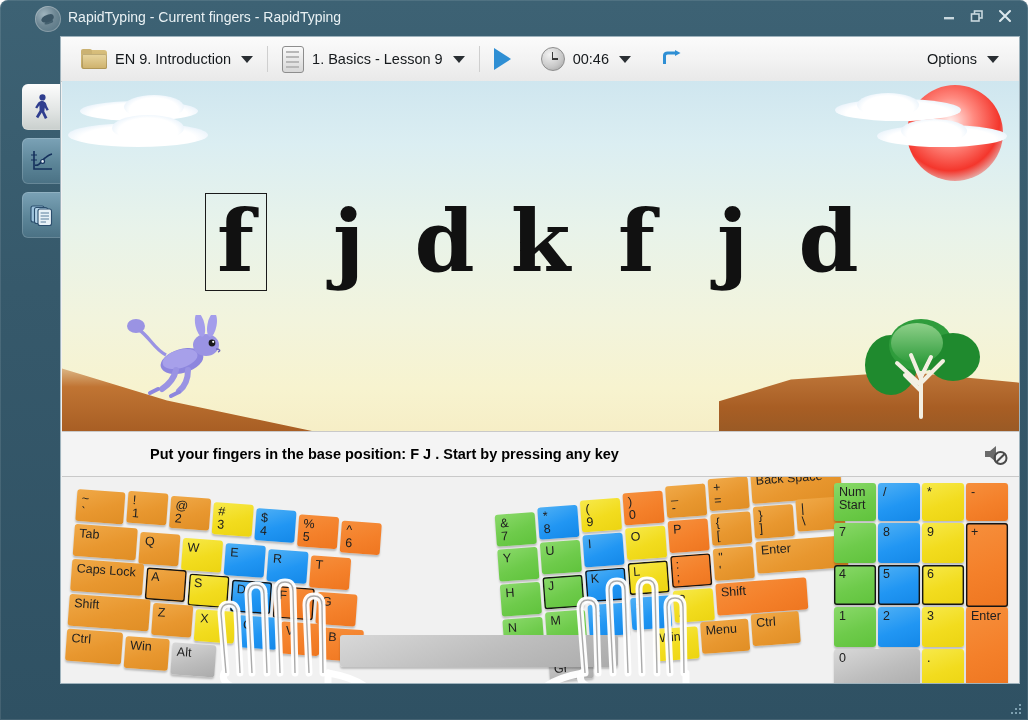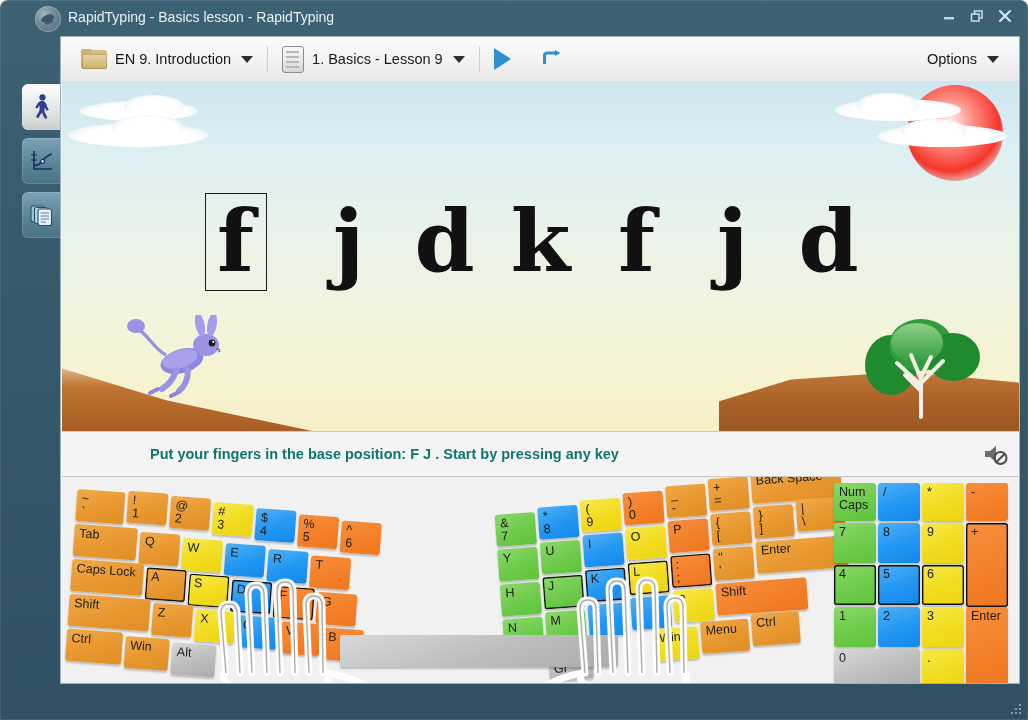--- a/index.html
+++ b/index.html
@@ -213,21 +213,21 @@
   .tree { position: absolute; right: 24px; bottom: 8px; }
 
   
   .hintbar {
     position: absolute; left: 1px; top: 395px; width: 957px; height: 44px;
     background: #f4f4f4;
     border-bottom: 1px solid #c9c9c9;
     display:flex; align-items:center;
   }
   .hint-text {
-    font-size: 14.5px; font-weight: bold; color: #0f766e;
+    font-size: 14.5px; font-weight: bold; color: #000000;
     margin-left: 88px; white-space: nowrap;
   }
   .mute-ico { position:absolute; right: 10px; top: 8px; width: 28px; height: 28px; }
 
   
   .kbd-area {
     position: absolute; left: 1px; top: 440px;
     width: 957px; height: 206px;
     background: #f1f1f1;
     overflow: hidden;
@@ -258,21 +258,21 @@
 </head>
 <body>
 
 <div id="root">
 
   <div class="win-frame"></div>
   <div class="win-frame-inner-shadow"></div>
 
   <div class="titlebar">
     <div class="title-logo"></div>
-    <div class="title-text">RapidTyping - Basics lesson - RapidTyping</div>
+    <div class="title-text">RapidTyping - Current fingers - RapidTyping</div>
     <div class="win-buttons">
       <div class="win-btn">
         <svg width="16" height="16" viewBox="0 0 16 16">
             <rect x="3" y="9" width="10" height="2.4" fill="#c9d8de"></rect>
           </svg>
       </div>
       <div class="win-btn">
         <svg width="16" height="16" viewBox="0 0 16 16">
           <rect x="5.5" y="3" width="7.5" height="7" fill="none" stroke="#c9d8de" stroke-width="1.6"></rect>
           <rect x="2.5" y="6" width="7.5" height="7" fill="#37596a" stroke="#c9d8de" stroke-width="1.6"></rect>
@@ -336,20 +336,25 @@
         <span class="tb-label">1. Basics - Lesson 9</span>
         <span class="caret"></span>
       </div>
 
       <div class="tb-sep"></div>
 
       <div class="tb-item">
         <div class="play-ico"></div>
       </div>
 
+      <div class="tb-item" style="margin-left:14px;">
+        <div class="clock-ico"></div>
+        <span class="tb-label">00:46</span>
+        <span class="caret"></span>
+      </div>
 
       <div class="tb-item" style="margin-left:14px;">
         <svg class="flag-ico" viewBox="0 0 22 18">
           <path d="M2 14 L2 5.5 C2 3 4 1.6 6.6 1.6 L14 1.6 L14 4.4 L6.8 4.4 C5.4 4.4 5 5.2 5 6.2 L5 14 Z" fill="#2f8fd4"></path>
           <path d="M14 0 L14 6 L19.5 3 Z" fill="#2f8fd4"></path>
         </svg>
       </div>
 
       <div style="flex:1"></div>
 
@@ -634,21 +639,21 @@
           </div>
         </div>
 
       <div class="key k-gy" style="left:278px; top:158px; width:278px; height:32px; border-radius:3px;">
         <span class="kl"></span>
       </div>
 
       <div class="numpad" id="numpad" style="left:772px; top:6px; width:180px; height:206px;">
           <div class="key k-gr" style="left: 0px; top: 0px; width: 42px; height: 38px;">
             <span class="kl">Num
-Caps</span>
+Start</span>
           </div>
           <div class="key k-bl" style="left: 44px; top: 0px; width: 42px; height: 38px;">
             <span class="kl">/</span>
           </div>
           <div class="key k-ye" style="left: 88px; top: 0px; width: 42px; height: 38px;">
             <span class="kl">*</span>
           </div>
           <div class="key k-or2" style="left: 132px; top: 0px; width: 42px; height: 38px;">
             <span class="kl">-</span>
           </div>

